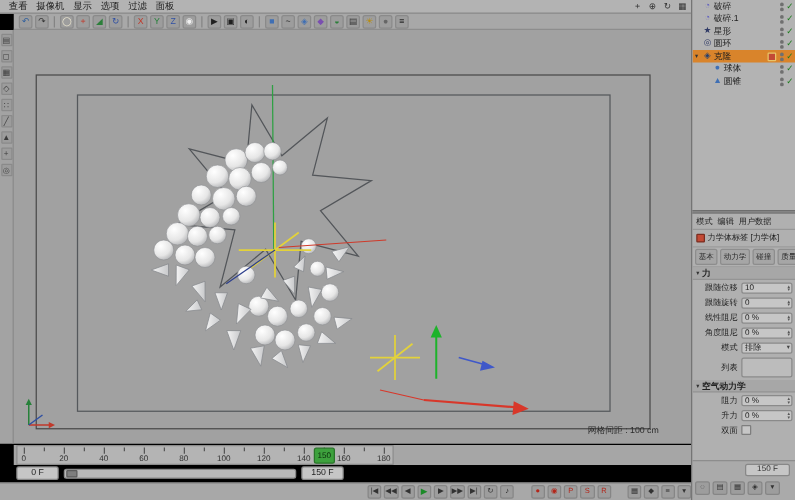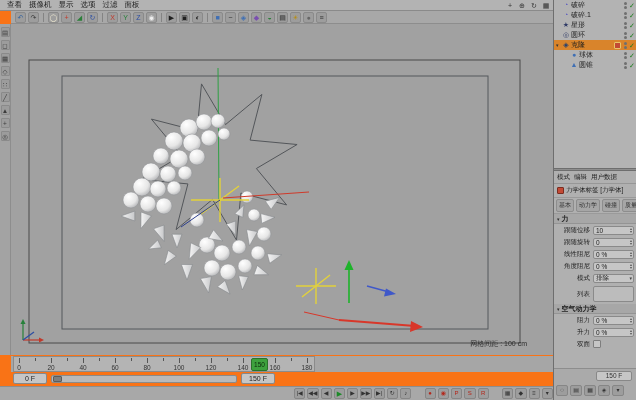--- a/index.html
+++ b/index.html
@@ -1,18 +1,18 @@
 <!DOCTYPE html>
 <html><head>
 <meta charset="utf-8">
 <style>
   * { margin:0; padding:0; box-sizing:border-box; }
   html,body { width:636px; height:400px; overflow:hidden; }
   body { position:relative; font-family:"Liberation Sans","DejaVu Sans",sans-serif; font-size:8px; color:#1e1e1e; background:#9f9f9f; }
-  .app { position:absolute; left:0; top:0; width:636px; height:400px; background:#f97316; }
+  .app { position:absolute; left:0; top:0; width:636px; height:400px; background:#000000; }
 
   
   .menubar { position:absolute; left:0; top:0; width:553px; height:11px; background:#b3b3b3; border-bottom:1px solid #8a8a8a; display:flex; align-items:center; gap:7px; padding-left:7px; }
   .menu-item { font-size:7.5px; color:#222; white-space:nowrap; }
   .menubar .spacer { flex:1; }
   .mb-icon { width:10px; height:9px; font-size:7px; line-height:9px; text-align:center; color:#333; margin-right:2px; }
 
   
   .toolbar { position:absolute; left:11px; top:11px; width:542px; height:13px; background:#a8a8a8; border-bottom:1px solid #8d8d8d; display:flex; align-items:center; gap:2px; padding:0 4px; }
   .tbtn { width:11px; height:11px; border-radius:2px; background:#9d9d9d; border:1px solid #8a8a8a; font-size:7px; line-height:9px; text-align:center; }

